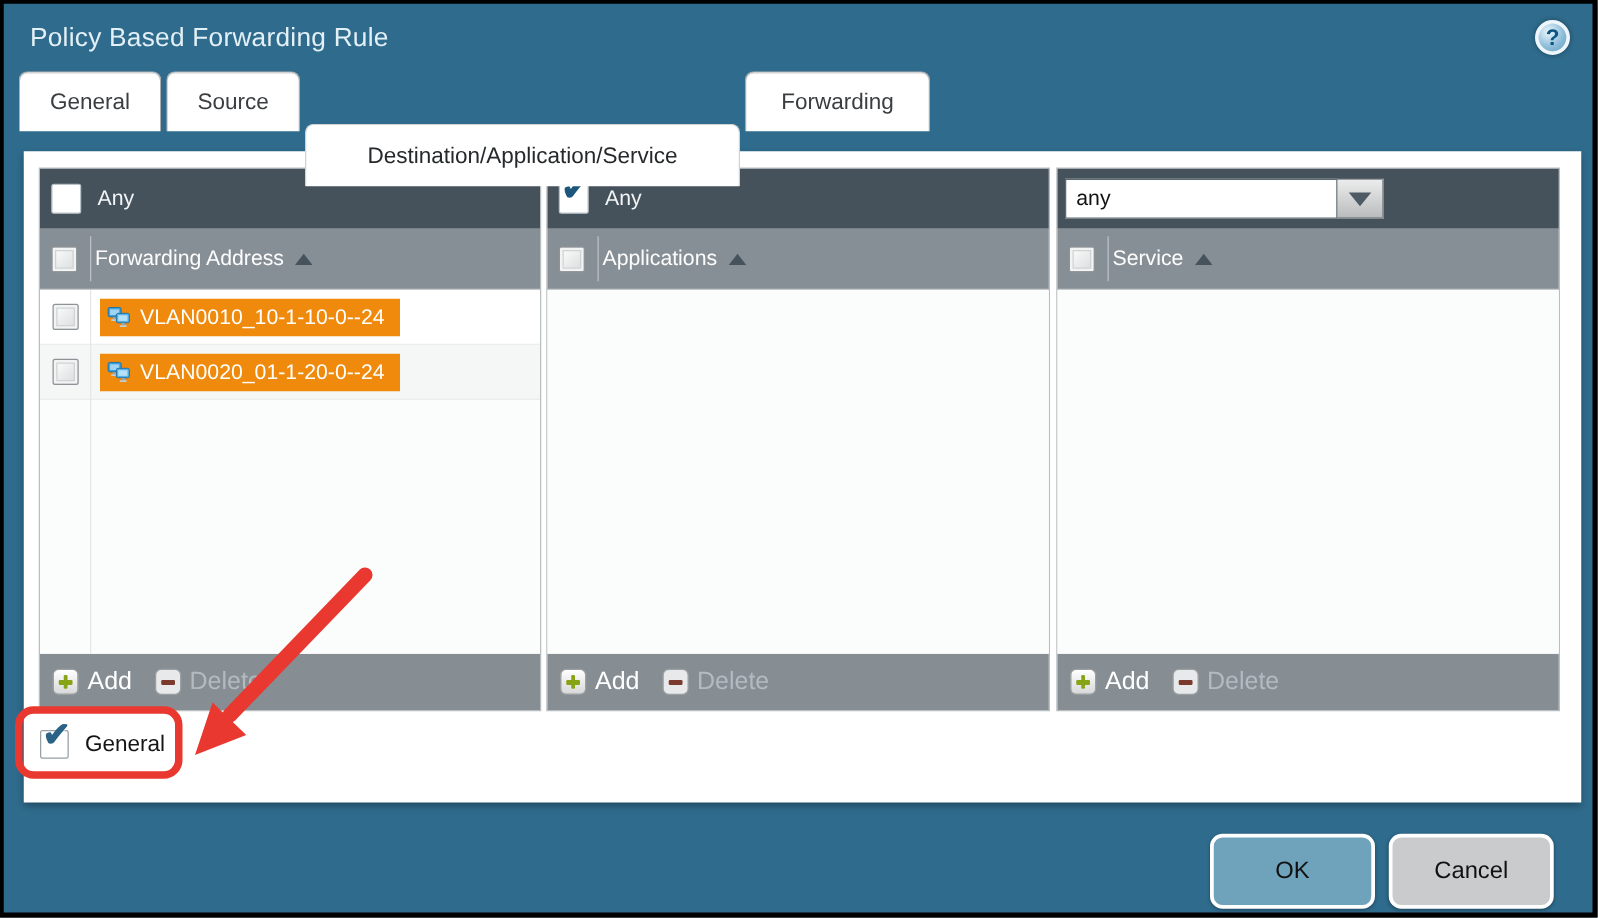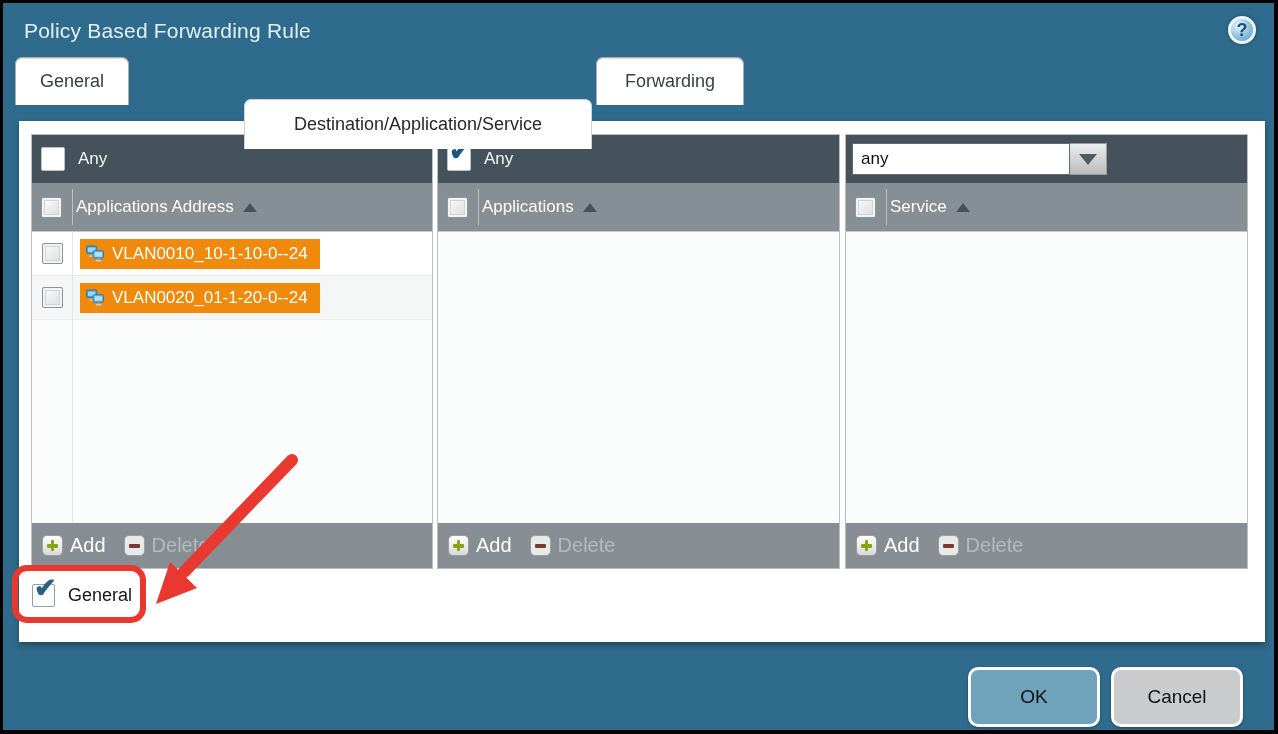--- a/index.html
+++ b/index.html
@@ -94,38 +94,41 @@
 
 <div class="frame">
   <div class="dialog">
 
     <div class="title">Policy Based Forwarding Rule</div>
     <div class="help">?</div>
 
     <div class="tab" style="left:12px;width:114px;">
       <span>General</span>
     </div>
+    <div class="tab" style="left:130px;width:107px;">
+      <span>Source</span>
+    </div>
     <div class="tab active" style="left:241px;width:348px;margin-top:28px;">
       <span>Destination/Application/Service</span>
     </div>
     <div class="tab" style="left:593px;width:148px;">
       <span>Forwarding</span>
     </div>
 
     <div class="content">
 
       <div class="panel" style="left:12px;width:402px;">
         <div class="any-bar">
           <span class="cb cb-any"></span>
           <span class="any-label">Any</span>
         </div>
         <div class="col-header">
           <span class="cb"></span>
           <span class="col-sep"></span>
-          <span class="col-label">Applications Address</span>
+          <span class="col-label">Forwarding Address</span>
           <span class="sort-asc"></span>
         </div>
         <div class="list">
           <span class="vline"></span>
           <div class="row">
             <span class="cbcell">
                 <span class="cb"></span>
               </span>
             <span class="chip">
               <svg width="20" height="17" viewBox="0 0 20 18">

